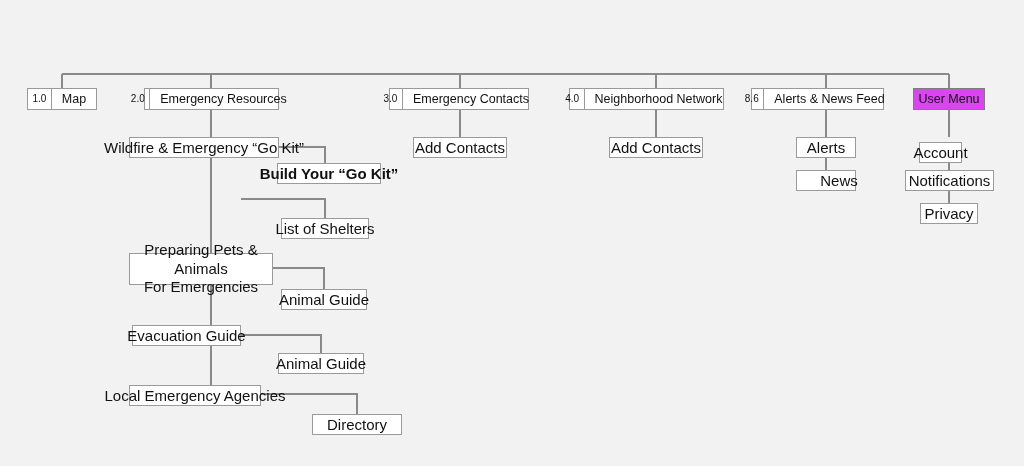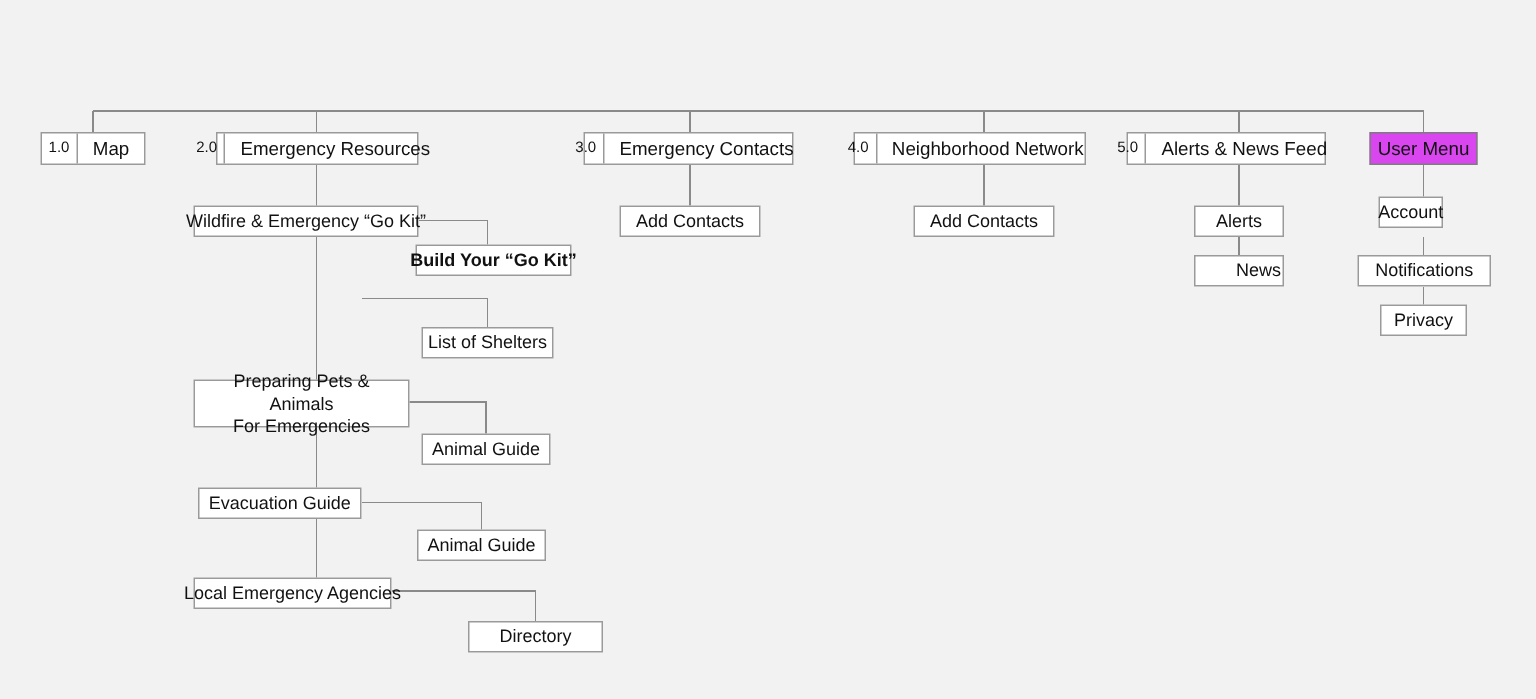--- a/index.html
+++ b/index.html
@@ -28,21 +28,21 @@
     pointer-events: none;
   }
   .node {
     position: absolute;
     box-sizing: border-box;
     background: #ffffff;
     border: 1px solid #9a9a9a;
     display: flex;
     align-items: center;
     justify-content: center;
-    font-size: 12px;
+    font-size: 15px;
     color: #111111;
     line-height: 1.18;
     text-align: center;
     white-space: nowrap;
     z-index: 2;
   }
   .node.shaded {
     background: #d946ef;
     border-color: #7d7d7d;
   }
@@ -136,21 +136,21 @@
     <span class="numcell">3.0</span>
     <span class="labelcell">Emergency Contacts</span>
   </div>
 
   <div class="node top" style="left:569px; top:88px; width:155px;">
     <span class="numcell">4.0</span>
     <span class="labelcell">Neighborhood Network</span>
   </div>
 
   <div class="node top" style="left:751px; top:88px; width:133px;">
-    <span class="numcell">5.0</span>
+    <span class="numcell">8.6</span>
     <span class="labelcell">Alerts &amp; News Feed</span>
   </div>
 
   <div class="node top shaded" style="left:913px; top:88px; width:72px;">
     <span class="labelcell">User Menu</span>
   </div>
 
   <div class="node child" style="left:129px; top:137px; width:150px;">
     <span>Wildfire &amp; Emergency “Go Kit”</span>
   </div>
@@ -192,21 +192,21 @@
     <span>Add Contacts</span>
   </div>
 
   <div class="node child" style="left:796px; top:137px; width:60px;">
     <span>Alerts</span>
   </div>
   <div class="node child" style="left:796px; top:170px; width:60px;padding-left:36px;">
     <span>News</span>
   </div>
 
-  <div class="node child" style="left:919px; top:131px; width:43px;">
+  <div class="node child" style="left:919px; top:142px; width:43px;">
     <span>Account</span>
   </div>
   <div class="node child" style="left:905px; top:170px; width:89px;">
     <span>Notifications</span>
   </div>
   <div class="node child" style="left:920px; top:203px; width:58px;">
     <span>Privacy</span>
   </div>
 
 </div>

